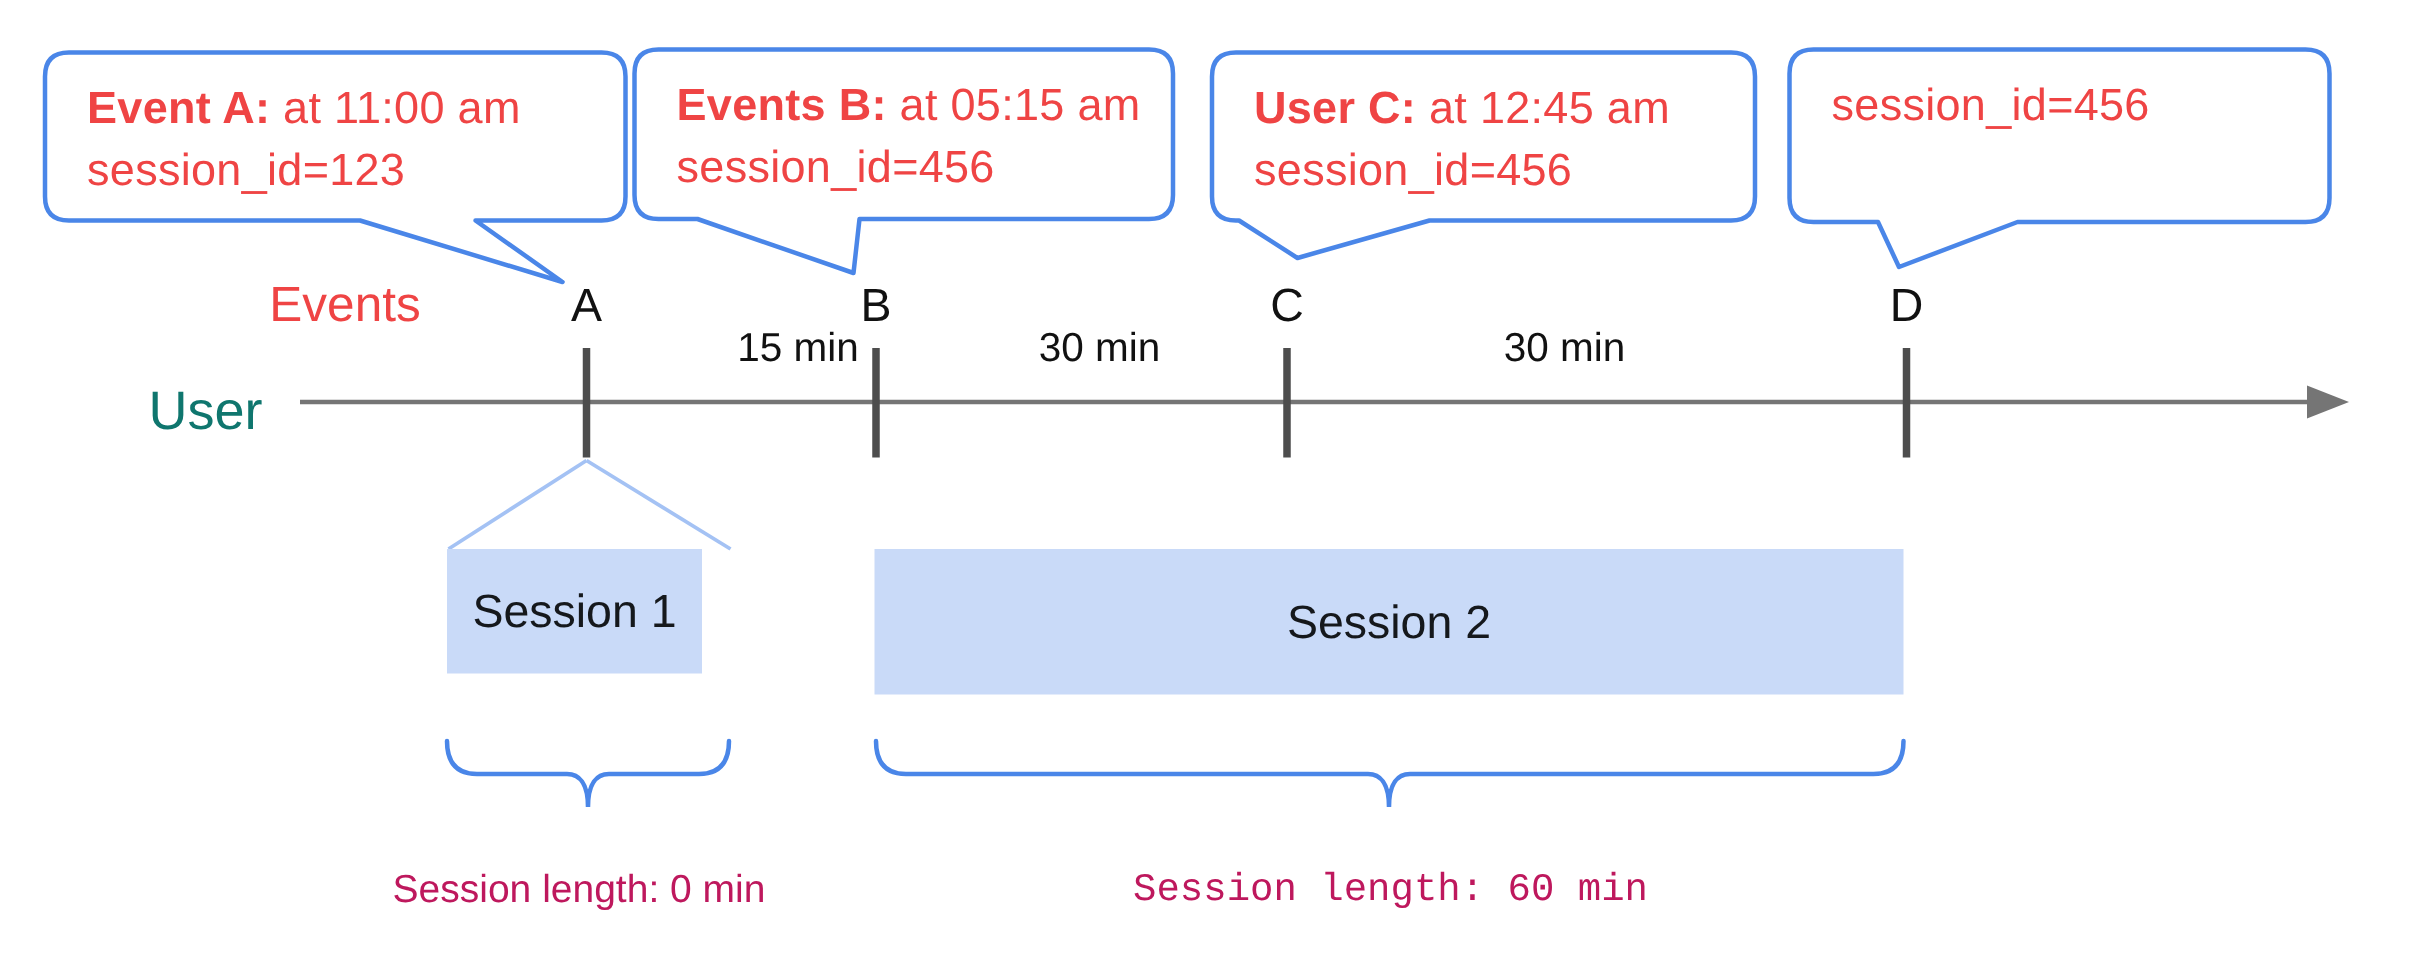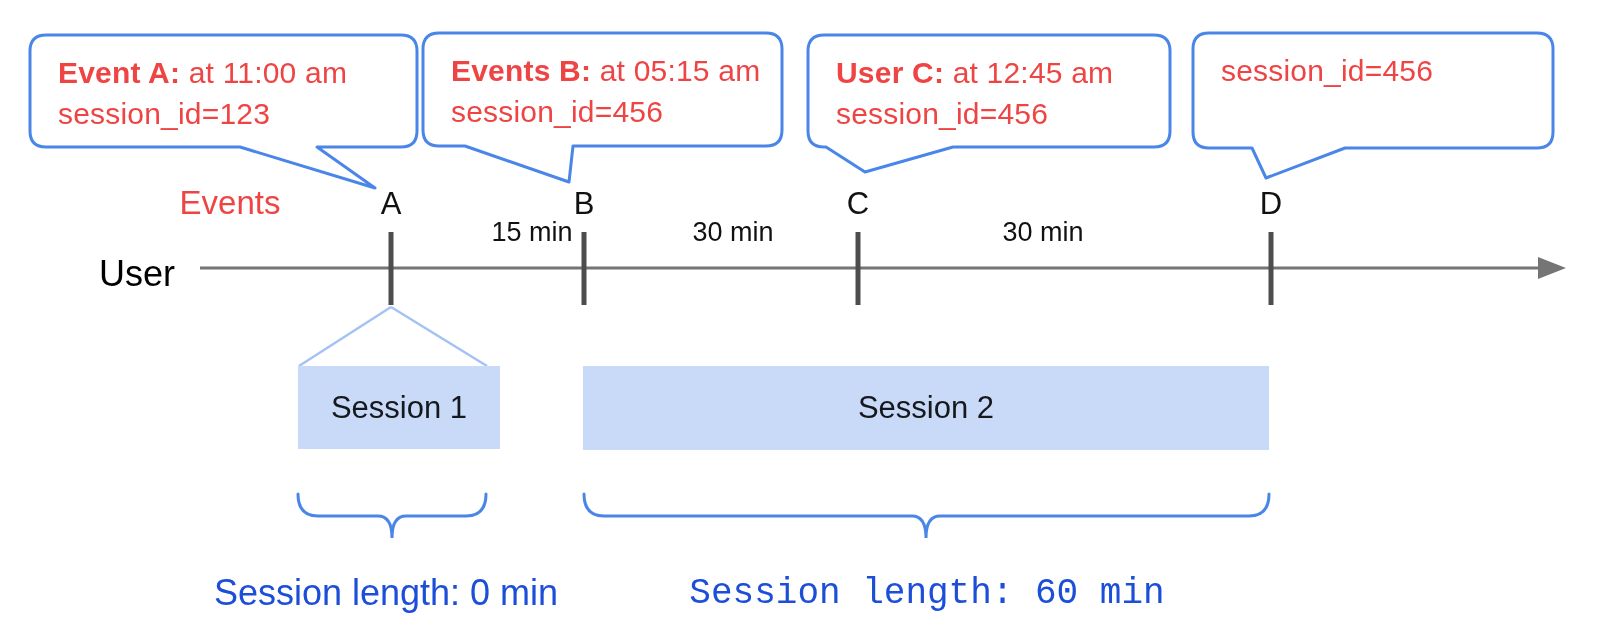--- a/index.html
+++ b/index.html
@@ -21,22 +21,22 @@
     font-size: 30px;
     line-height: 41px;
     letter-spacing: 0.2px;
     color: #ef4444;
   }
   .bubble-text b { font-weight: bold; }
 
   .tick-label   { font-size: 31px; color: #111; }
   .interval-label { font-size: 27px; color: #111; }
   .axis-caption { font-size: 33px; color: #ef4444; }
-  .user-caption { font-size: 36px; color: #000000; }
-  .length-label { font-size: 36px; color: #1d4ed8; }
+  .user-caption { font-size: 36px; color: #0f766e; }
+  .length-label { font-size: 26px; color: #be185d; }
 
   .session-box {
     position: absolute;
     background: #c9daf8;           
     display: flex;
     align-items: center;
     justify-content: center;
     font-size: 31px;
     color: #15181c;
   }
@@ -89,23 +89,23 @@
 
   <div class="abs center tick-label" style="left:391px; top:204px;">A</div>
   <div class="abs center tick-label" style="left:584px; top:204px;">B</div>
   <div class="abs center tick-label" style="left:858px; top:204px;">C</div>
   <div class="abs center tick-label" style="left:1271px; top:204px;">D</div>
 
   <div class="abs center interval-label" style="left:486px; top:232px;margin-left:46px;">15 min</div>
   <div class="abs center interval-label" style="left:733px; top:232px;">30 min</div>
   <div class="abs center interval-label" style="left:1043px; top:232px;">30 min</div>
 
-  <div class="session-box" style="left:298px; top:366px; width:202px; height:83px;">
+  <div class="session-box" style="left:298px; top:366px; width:170px; height:83px;">
     <span>Session 1</span>
   </div>
-  <div class="session-box" style="left:583px; top:366px; width:686px; height:84px;">
+  <div class="session-box" style="left:583px; top:366px; width:686px; height:97px;">
     <span>Session 2</span>
   </div>
 
   <div class="abs center length-label" style="left:386px; top:593px;">Session length: 0 min</div>
   <div class="abs center length-label" style="left:927px; top:593px;font-family:Liberation Mono, monospace;">Session length: 60 min</div>
 
 </div>
 
 </body></html>

